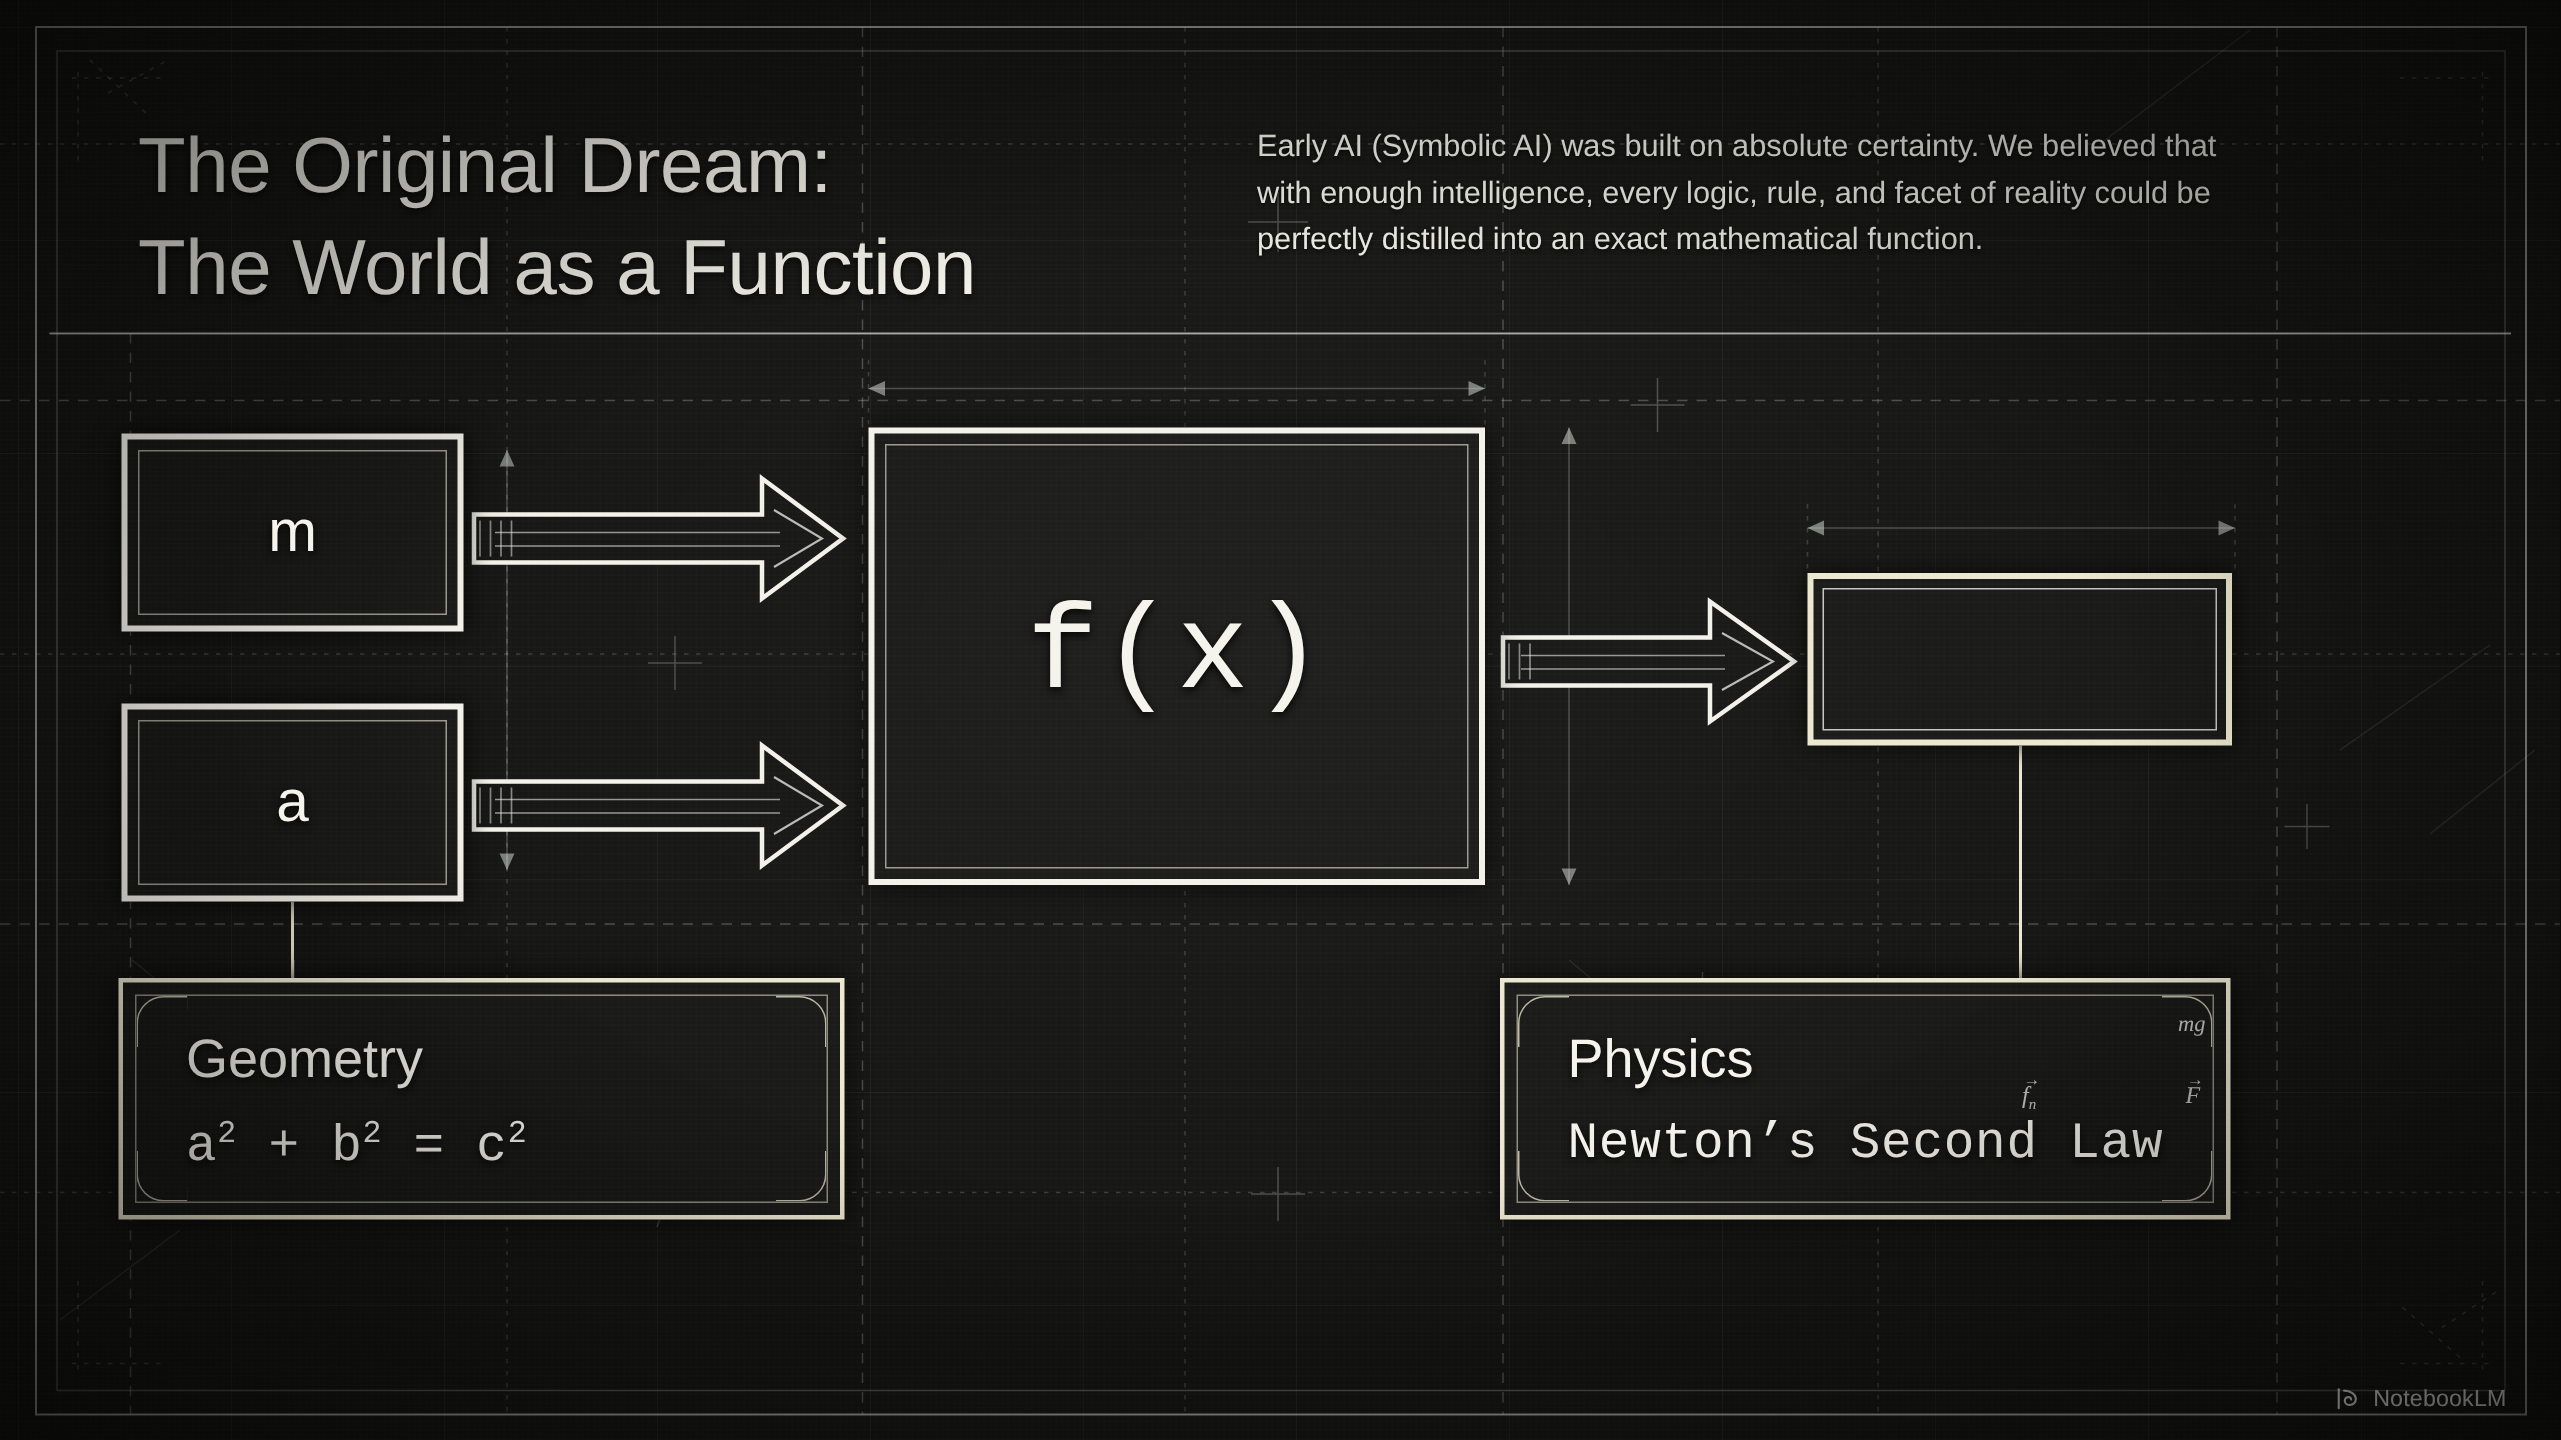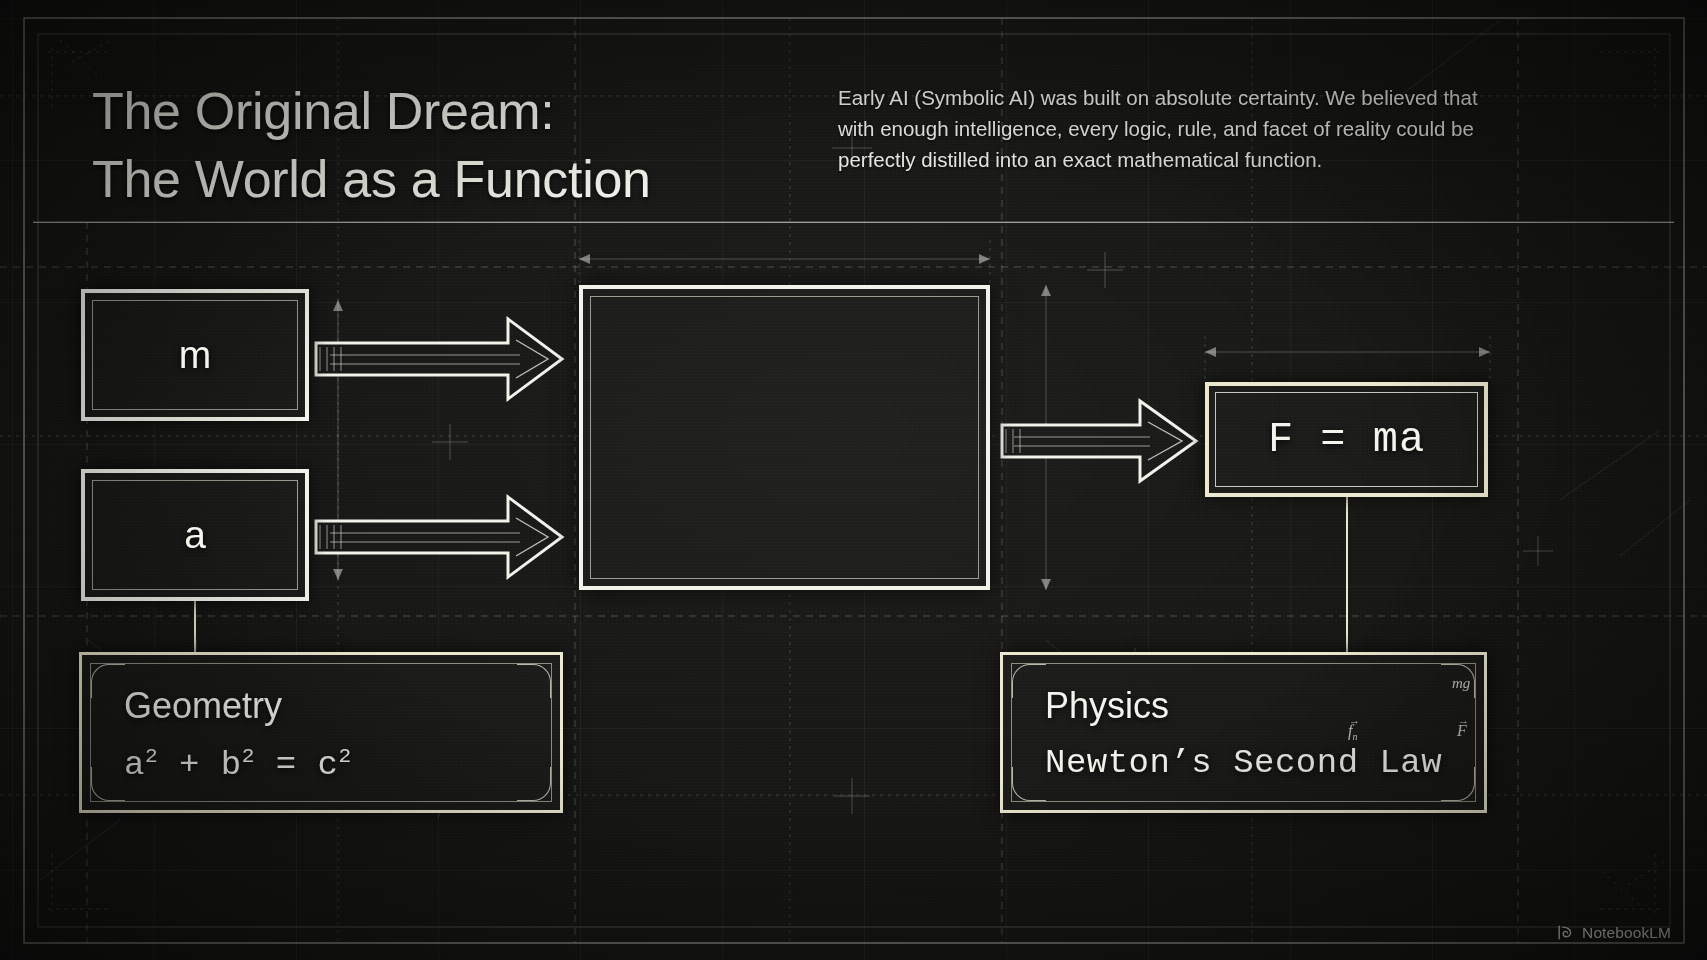--- a/index.html
+++ b/index.html
@@ -338,25 +338,25 @@
     <span class="txt">m</span>
   </div>
 
   <div class="blk" id="box-a">
     <span class="inner"></span>
     <span class="txt">a</span>
   </div>
 
   <div class="blk" id="box-fx">
     <span class="inner"></span>
+    <span class="txt">f(x)</span>
   </div>
 
   <div class="blk" id="box-fma">
     <span class="inner"></span>
-    <span class="txt">F = ma</span>
   </div>
 
   <div class="card" id="card-geometry">
     <span class="inner"></span>
     <span class="corner c-tl"></span>
     <span class="corner c-tr"></span>
     <span class="corner c-bl"></span>
     <span class="corner c-br"></span>
     <div class="c-head">Geometry</div>
     <div class="c-sub">

